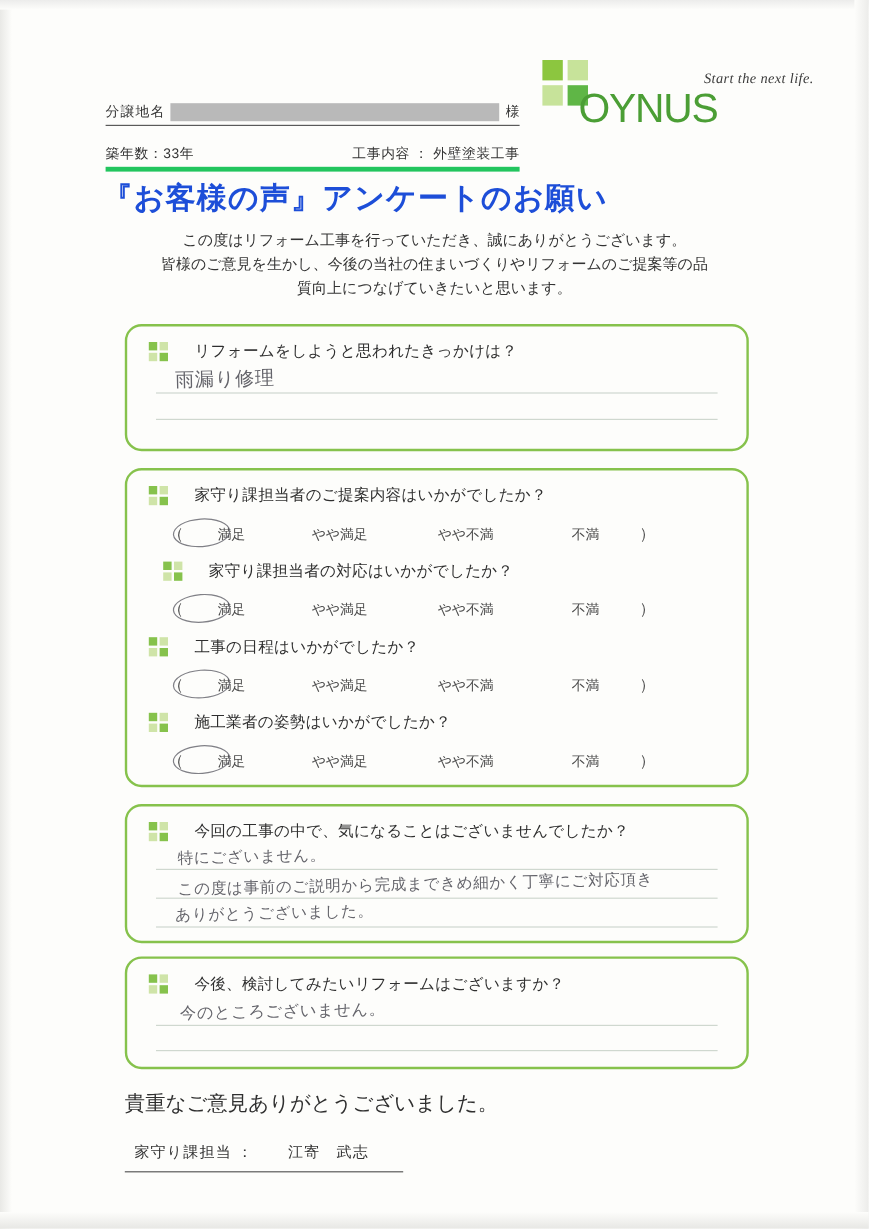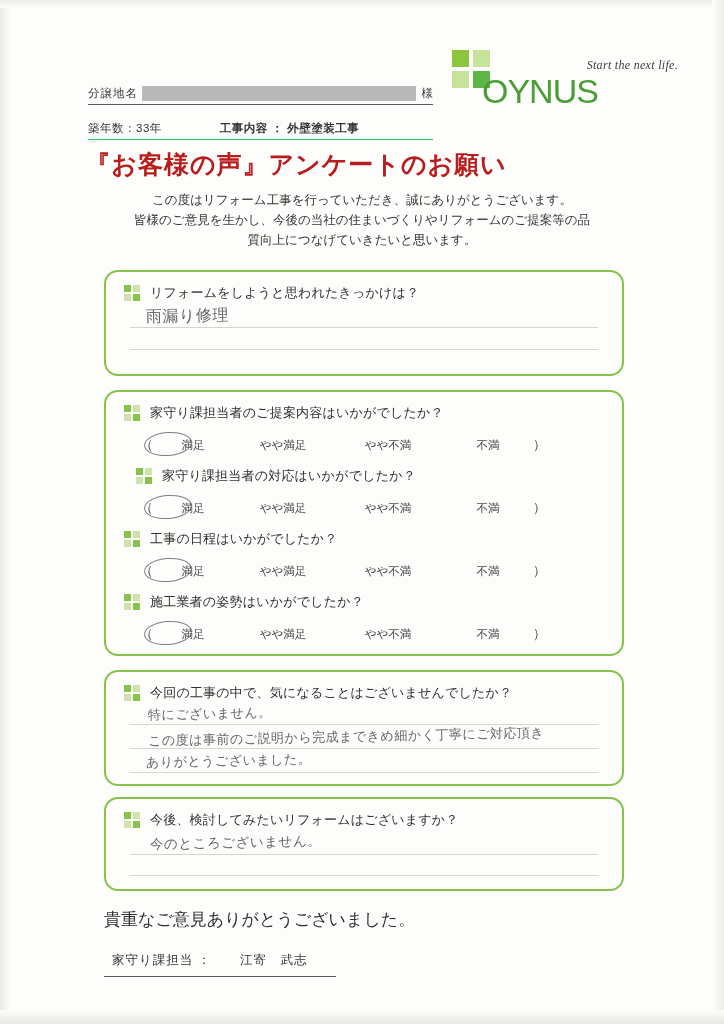--- a/index.html
+++ b/index.html
@@ -14,41 +14,41 @@
   }
   
   .scan-edge-l{position:absolute;left:0;top:0;width:10px;height:1024px;background:linear-gradient(90deg,#e9e9e6,#fdfdfb);}
   .scan-edge-t{position:absolute;left:0;top:0;width:724px;height:8px;background:linear-gradient(180deg,#ececeb,#fdfdfb);}
   .scan-edge-r{position:absolute;right:0;top:0;width:12px;height:1024px;background:linear-gradient(270deg,#ececea,#fdfdfb);}
   .scan-edge-b{position:absolute;left:0;bottom:0;width:724px;height:14px;background:linear-gradient(0deg,#e7e7e4,#fdfdfb);}
 
   
   .hdr-rows{position:absolute;left:88px;top:78px;width:345px;}
   .hdr-row{display:flex;align-items:flex-end;height:26px;border-bottom:1px solid #5a5a5a;}
-  .hdr-row2{display:flex;align-items:flex-end;height:26px;border-bottom:1px solid #22c55e;margin-top:8px;}
+  .hdr-row2{display:flex;align-items:flex-end;height:26px;border-bottom:4px solid #22c55e;margin-top:8px;justify-content:space-between;}
   .hdr-label{font-size:11.5px;letter-spacing:1px;padding-bottom:3px;white-space:nowrap;}
   .redact{flex:1;height:15px;background:#b9b9b9;margin:0 6px 3px 4px;}
   .hdr-suffix{font-size:11.5px;padding-bottom:3px;}
   .hdr-val{font-size:11.5px;padding-bottom:3px;letter-spacing:0.5px;}
-  .hdr-mid{font-size:11.5px;padding-bottom:3px;margin-left:58px;letter-spacing:0.5px;font-weight:bold;}
+  .hdr-mid{font-size:11.5px;padding-bottom:3px;margin-left:58px;letter-spacing:0.5px;}
 
   
   .logo{position:absolute;right:44px;top:44px;width:232px;height:66px;}
   .logo-tag{position:absolute;right:2px;top:14px;font-size:12px;color:#3b3b3b;letter-spacing:0.3px;font-style:italic;font-family:"Liberation Serif",serif;}
   .logo-sq{position:absolute;}
   .logo-name{position:absolute;left:34px;top:28px;font-size:34px;font-weight:normal;color:#5fb646;letter-spacing:-1px;font-family:"Liberation Sans",sans-serif;}
   .logo-name .jn-dark{color:#4b9e35;}
 
   
-  .title{position:absolute;left:0;top:148px;width:592px;text-align:center;font-size:25px;font-weight:bold;color:#b91c1c;letter-spacing:1px;}
+  .title{position:absolute;left:0;top:148px;width:592px;text-align:center;font-size:25px;font-weight:bold;color:#1d4ed8;letter-spacing:1px;}
   .intro{position:absolute;left:0;top:190px;width:724px;text-align:center;font-size:12.5px;line-height:20px;color:#333;}
 
   
   .box{position:absolute;border:2px solid #86c24c;border-radius:14px;background:transparent;}
-  .qline{display:flex;align-items:center;}
+  .qline{display:flex;align-items:center;gap:12px;}
   .qmark{display:inline-block;width:17px;height:17px;position:relative;margin-right:9px;flex:0 0 auto;}
   .qmark i{position:absolute;display:block;width:7px;height:7px;background:#86c24c;}
   .qmark i.a{left:0;top:0;}
   .qmark i.b{left:9px;top:0;background:#cfe4a8;}
   .qmark i.c{left:0;top:9px;background:#cfe4a8;}
   .qmark i.d{left:9px;top:9px;background:#86c24c;}
   .qtext{font-size:13px;color:#2f2f2f;letter-spacing:0.2px;}
 
   .rule{position:absolute;height:0;border-bottom:1px solid #cfd8cf;}
 

